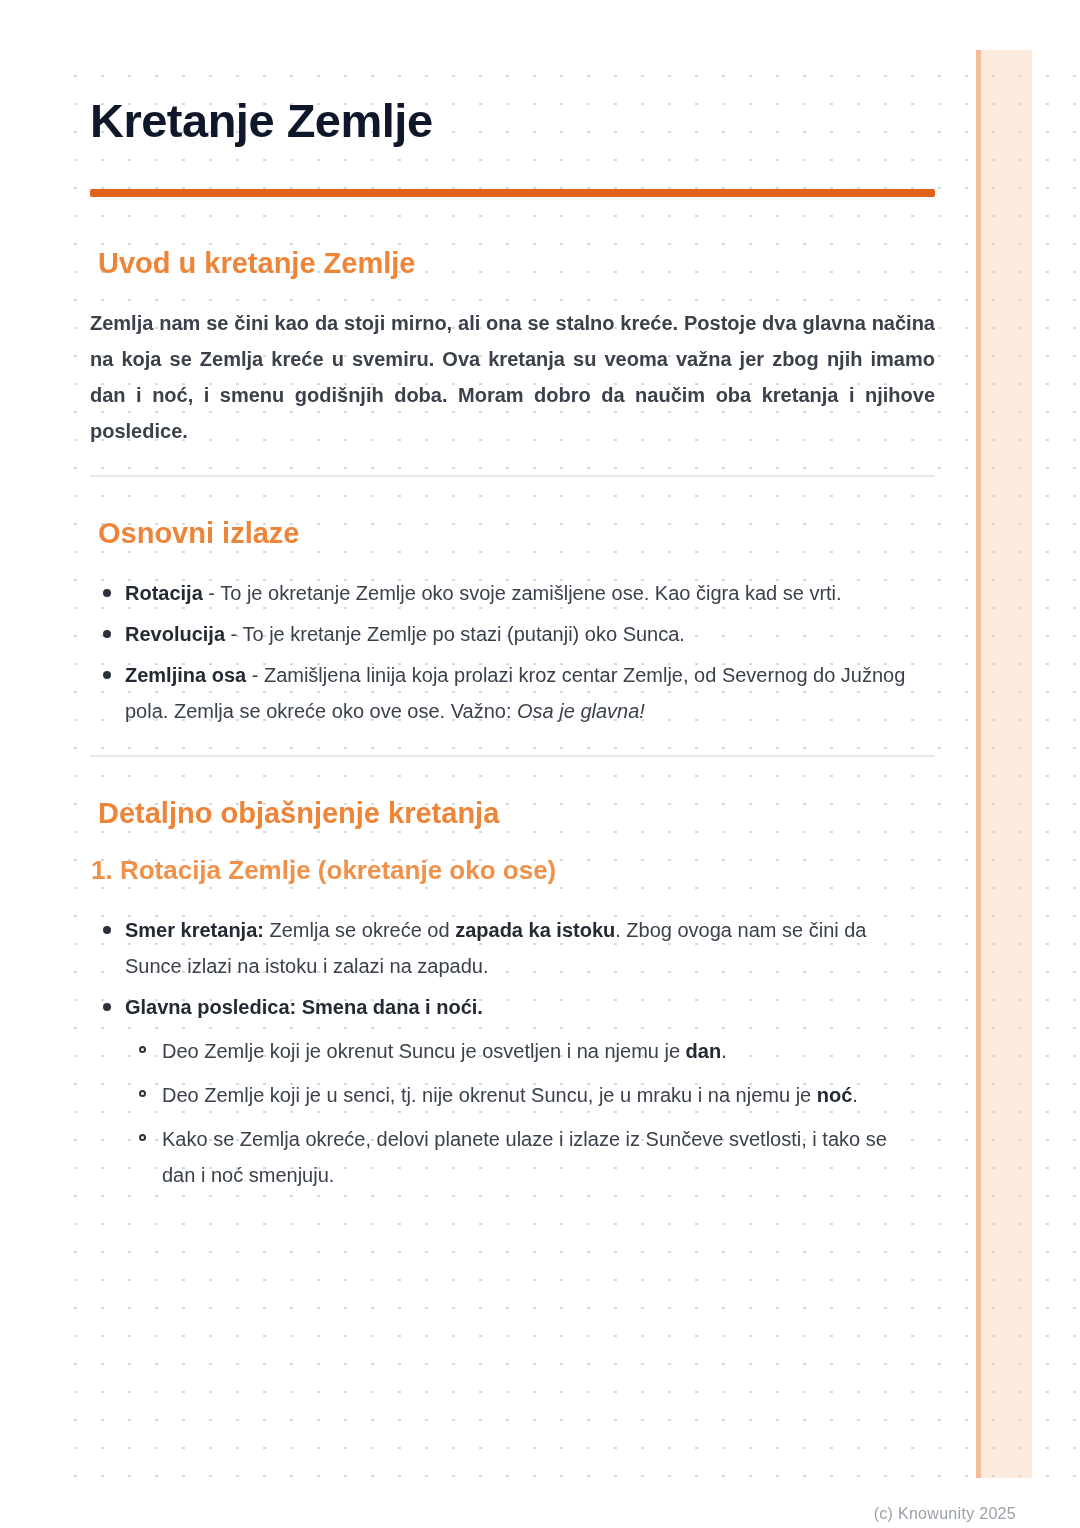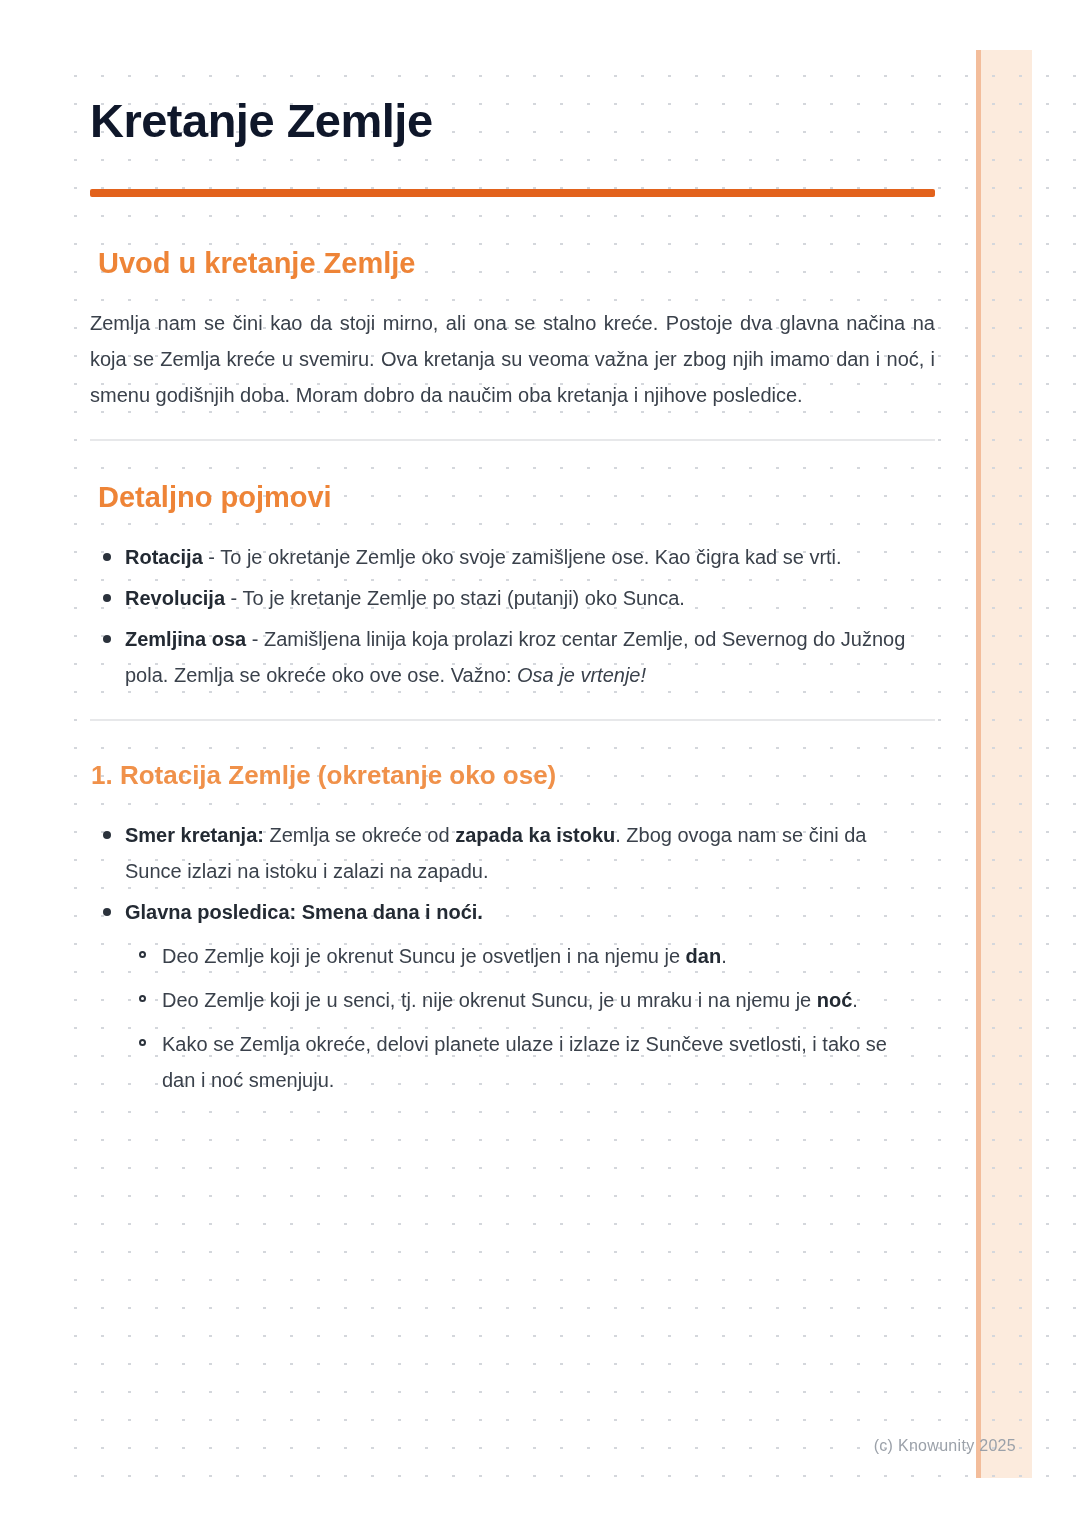--- a/index.html
+++ b/index.html
@@ -27,65 +27,66 @@
     letter-spacing:-0.5px;color:#0f172a;
   }
   .title-rule{height:8px;background:#e2621c;border:none;margin:0 0 50px 0;border-radius:2px;}
   h2.section-heading{
     margin:0 0 25px 8px;font-size:29px;line-height:1.15;font-weight:700;color:#ee8437;
   }
   h3.sub-heading{
     margin:18px 0 26px 1px;font-size:26px;line-height:1.15;font-weight:700;color:#f0914a;
   }
   p.body-par{margin:0;font-size:20px;line-height:36px;color:#3a414b;}
-  p.justified{text-align:justify;}
+  p.justified{text-align:justify;font-weight:bold;}
   .divider{height:2px;background:#e7e8ea;border:none;margin:26px 0 40px 0;}
   ul.doc-list{list-style:none;margin:0;padding:0;font-size:20px;line-height:36px;color:#3a414b;}
   ul.doc-list > li{position:relative;padding-left:35px;margin:0 16px 5px 0;}
   ul.doc-list > li::before{
     content:"";position:absolute;left:13px;top:14px;width:8px;height:8px;
     border-radius:50%;background:#2b323c;
   }
   ul.sub-list{list-style:none;margin:6px 0 0 0;padding:0;}
   ul.sub-list > li{position:relative;padding-left:37px;margin:8px 0;}
   ul.sub-list > li::before{
     content:"";position:absolute;left:14px;top:13px;width:7px;height:7px;
     border-radius:50%;border:2px solid #2b323c;background:transparent;box-sizing:border-box;
   }
   .seg-b{font-weight:700;color:#232a33;}
   .seg-i{font-style:italic;}
   .rotation-block{margin-top:10px;}
   .watermark{
-    position:absolute;top:1437px;right:64px;font-size:16px;color:#9ba1a9;letter-spacing:0.3px;
+    position:absolute;top:1505px;right:64px;font-size:16px;color:#9ba1a9;letter-spacing:0.3px;
   }
 </style>
 </head>
 <body>
 
 <div class="side-stripe"></div>
 <div class="dot-grid"></div>
 
 <div class="content">
   <h1 class="page-title">Kretanje Zemlje</h1>
   <div class="title-rule"></div>
 
   <h2 class="section-heading">Uvod u kretanje Zemlje</h2>
   <p class="body-par justified">Zemlja nam se čini kao da stoji mirno, ali ona se stalno kreće. Postoje dva glavna načina na koja se Zemlja kreće u svemiru. Ova kretanja su veoma važna jer zbog njih imamo dan i noć, i smenu godišnjih doba. Moram dobro da naučim oba kretanja i njihove posledice.</p>
 
   <div class="divider"></div>
 
-  <h2 class="section-heading">Detaljno pojmovi</h2>
+  <h2 class="section-heading">Osnovni izlaze</h2>
   <ul class="doc-list">
       <li><span class="seg-b">Rotacija</span><span> - To je okretanje Zemlje oko svoje zamišljene ose. Kao čigra kad se vrti.</span></li>
       <li><span class="seg-b">Revolucija</span><span> - To je kretanje Zemlje po stazi (putanji) oko Sunca.</span></li>
-      <li><span class="seg-b">Zemljina osa</span><span> - Zamišljena linija koja prolazi kroz centar Zemlje, od Severnog do Južnog pola. Zemlja se okreće oko ove ose. Važno: </span><span class="seg-i">Osa je vrtenje!</span></li>
+      <li><span class="seg-b">Zemljina osa</span><span> - Zamišljena linija koja prolazi kroz centar Zemlje, od Severnog do Južnog pola. Zemlja se okreće oko ove ose. Važno: </span><span class="seg-i">Osa je glavna!</span></li>
     </ul>
 
   <div class="divider"></div>
 
+  <h2 class="section-heading">Detaljno objašnjenje kretanja</h2>
   <h3 class="sub-heading">1. Rotacija Zemlje (okretanje oko ose)</h3>
   <ul class="doc-list rotation-block">
       <li><span class="seg-b">Smer kretanja:</span><span> Zemlja se okreće od </span><span class="seg-b">zapada ka istoku</span><span>. Zbog ovoga nam se čini da Sunce izlazi na istoku i zalazi na zapadu.</span></li>
       <li><span class="seg-b">Glavna posledica: Smena dana i noći.</span><ul class="sub-list">
           <li><span>Deo Zemlje koji je okrenut Suncu je osvetljen i na njemu je </span><span class="seg-b">dan</span><span>.</span></li>
           <li><span>Deo Zemlje koji je u senci, tj. nije okrenut Suncu, je u mraku i na njemu je </span><span class="seg-b">noć</span><span>.</span></li>
           <li><span>Kako se Zemlja okreće, delovi planete ulaze i izlaze iz Sunčeve svetlosti, i tako se dan i noć smenjuju.</span></li>
         </ul></li>
     </ul>
 </div>

